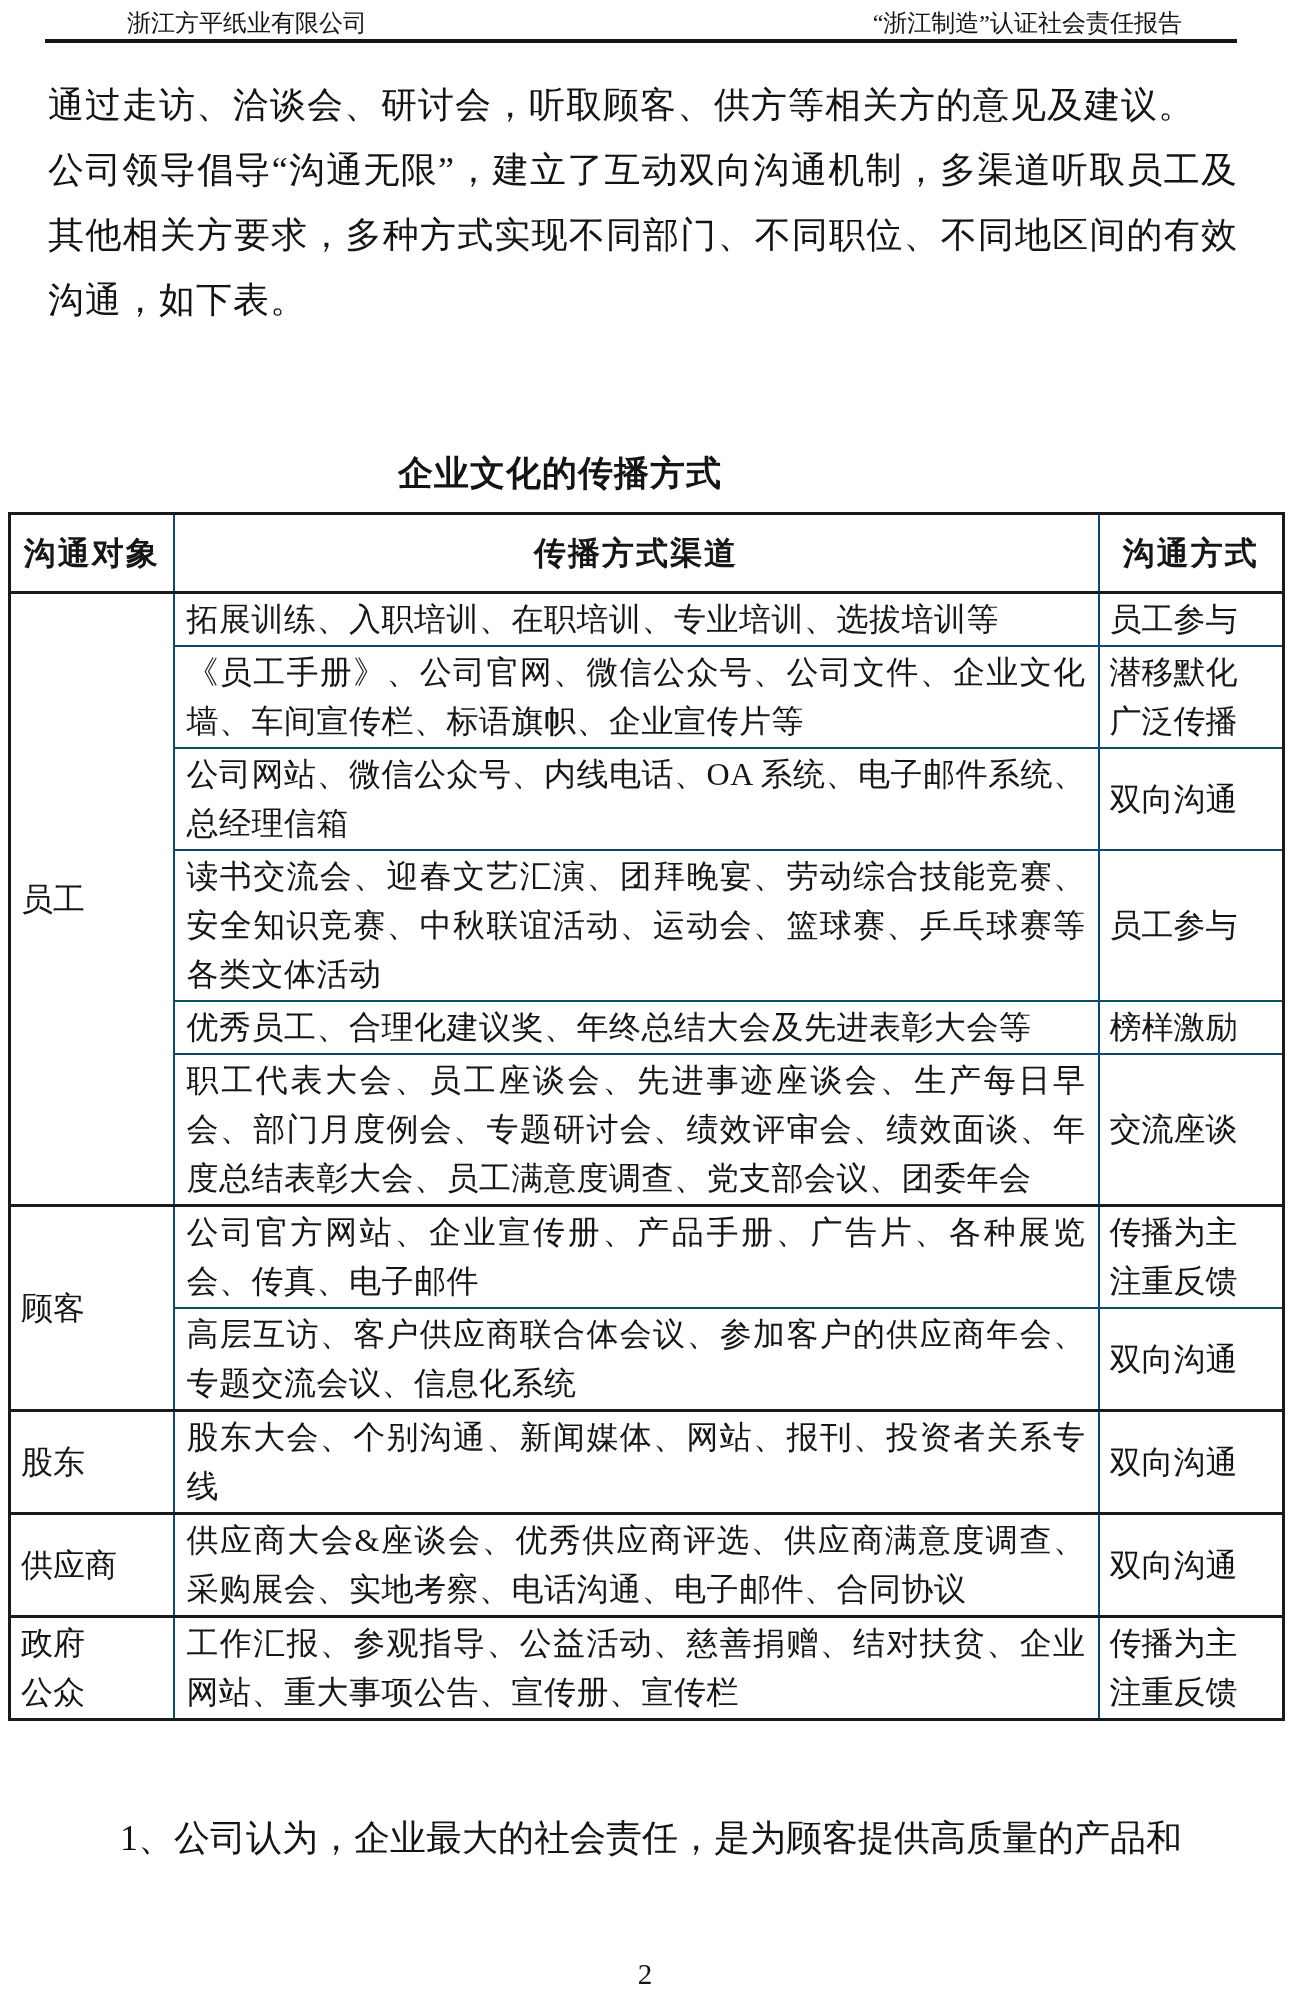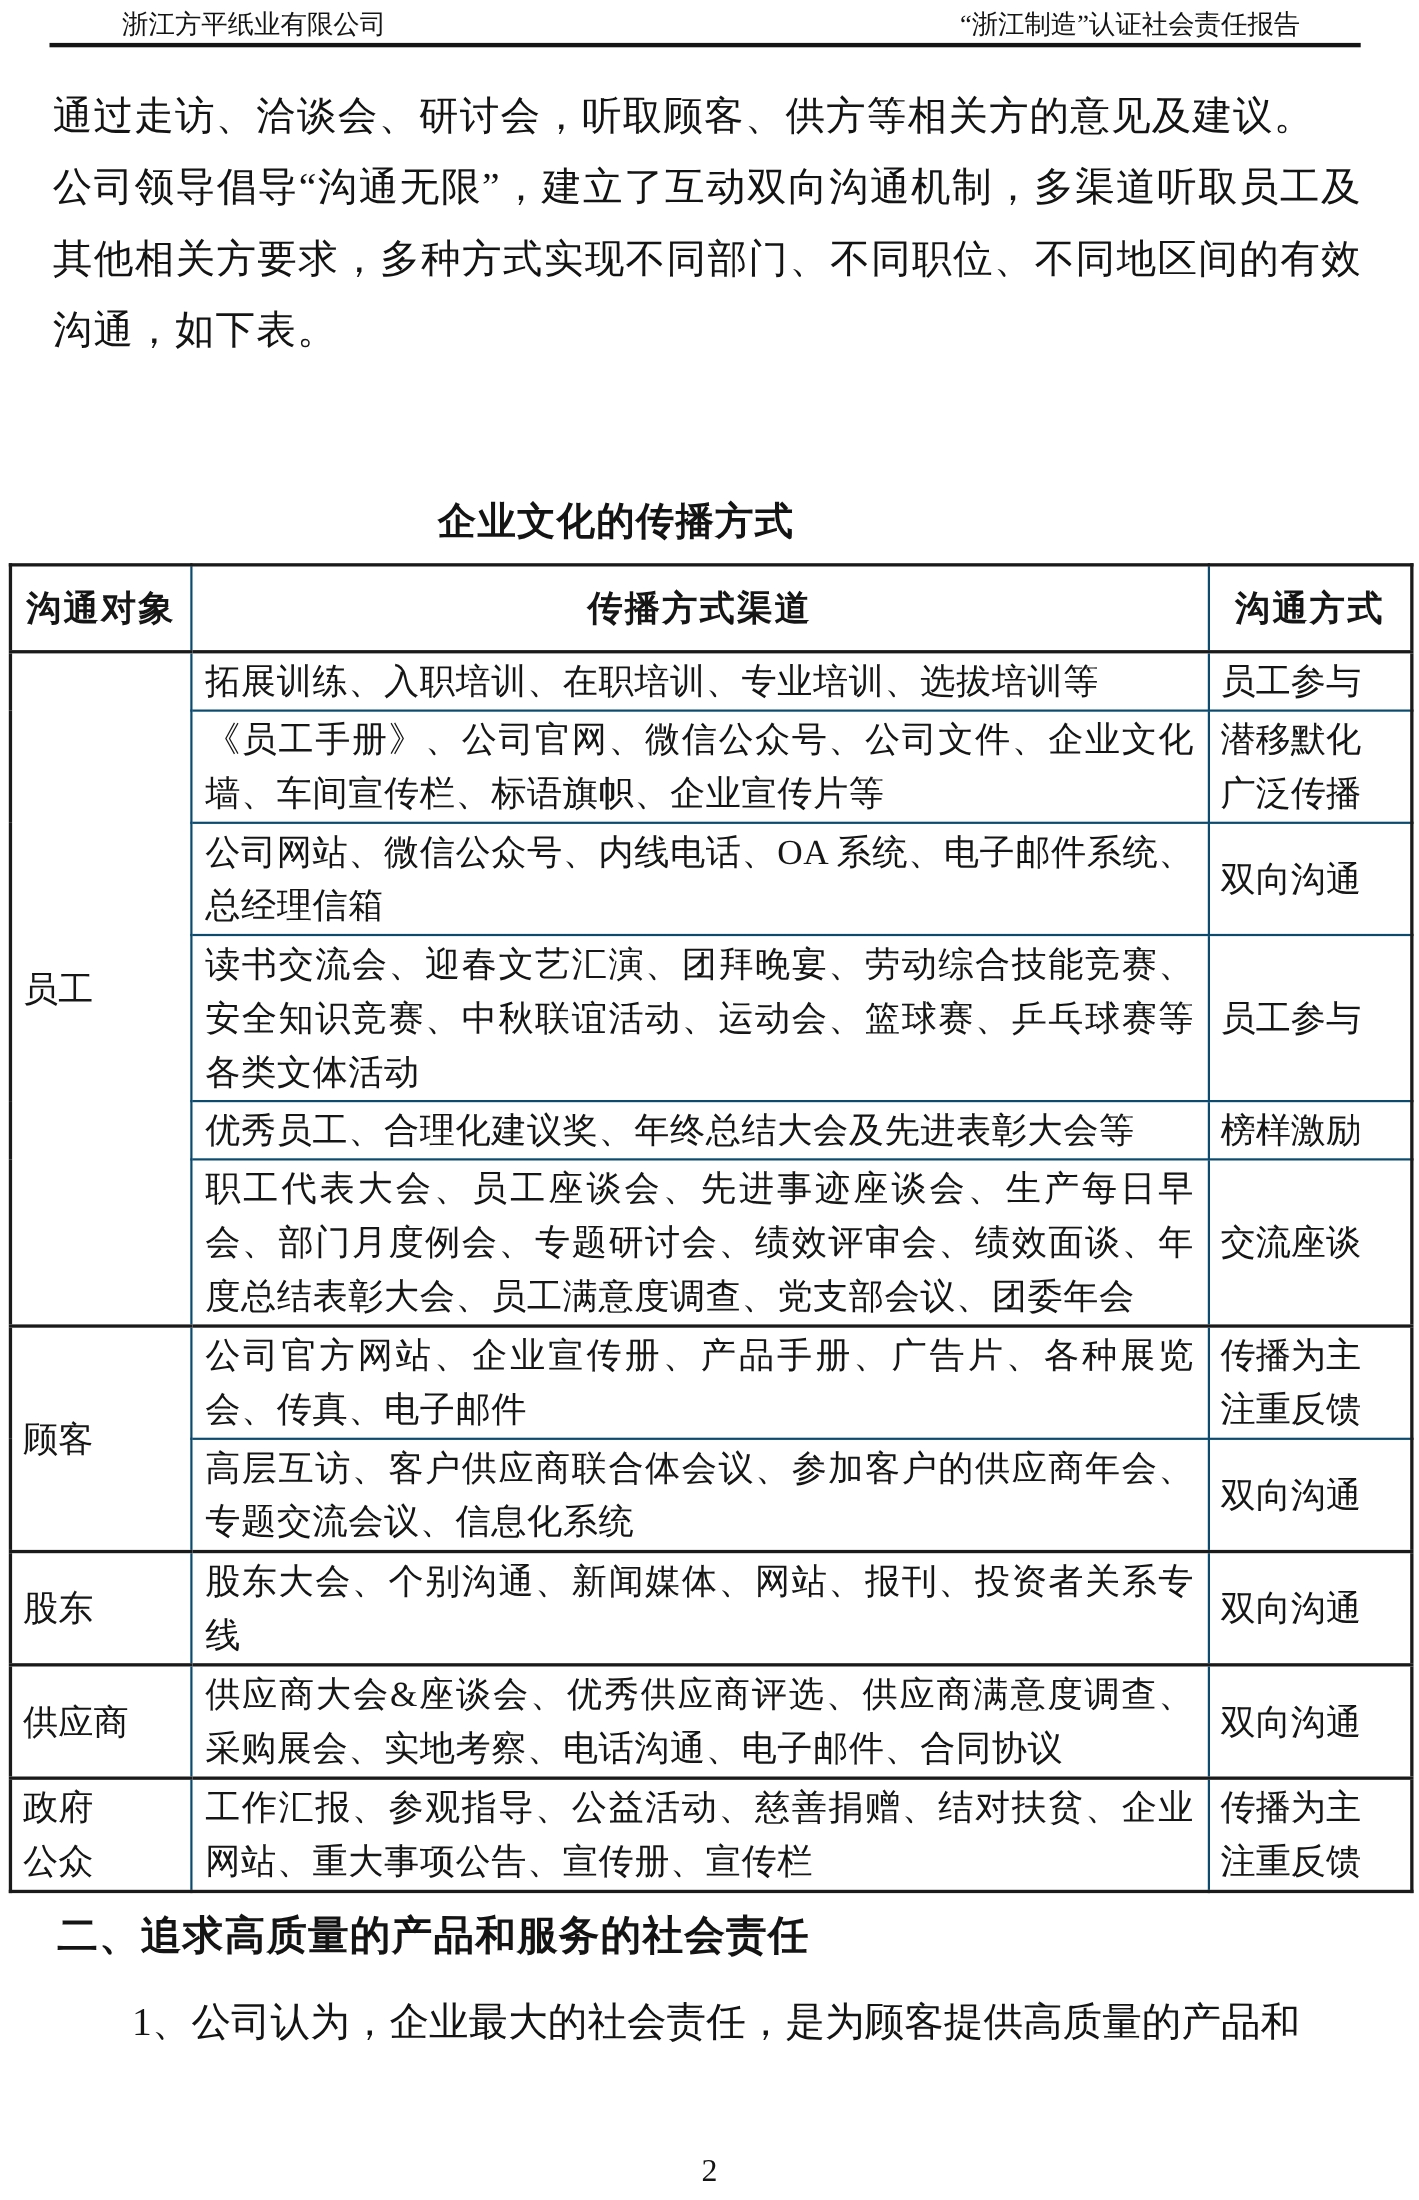--- a/index.html
+++ b/index.html
@@ -17,21 +17,21 @@
   
   .doc-header {
     position: absolute;
     top: 8px; left: 48px;
     width: 1192px;
     display: flex;
     justify-content: space-between;
     font-size: 24px;
     line-height: 30px;
   }
-  .doc-header .hdr-left  { margin-left: 63px; }
+  .doc-header .hdr-left  { margin-left: 79px; }
   .doc-header .hdr-right { margin-right: 58px; }
   .header-rule {
     position: absolute;
     top: 39px; left: 45px;
     width: 1192px; height: 4px;
     background: #151515;
   }
 
   
   .intro {
@@ -204,19 +204,18 @@
         <tr class="group-start">
           <td class="subject" rowspan="1">政府
 公众</td>
           <td class="channel">工作汇报、参观指导、公益活动、慈善捐赠、结对扶贫、企业网站、重大事项公告、宣传册、宣传栏</td>
           <td class="method">传播为主
 注重反馈</td>
         </tr>
       </tbody>
   </table>
 
-  <div class="section-heading">二、追求高质量的产品和服务的社会责任</div>
 
   <div class="closing">1、公司认为，企业最大的社会责任，是为顾客提供高质量的产品和</div>
 
   <div class="page-number">2</div>
 
 </div>
 
 </body></html>

